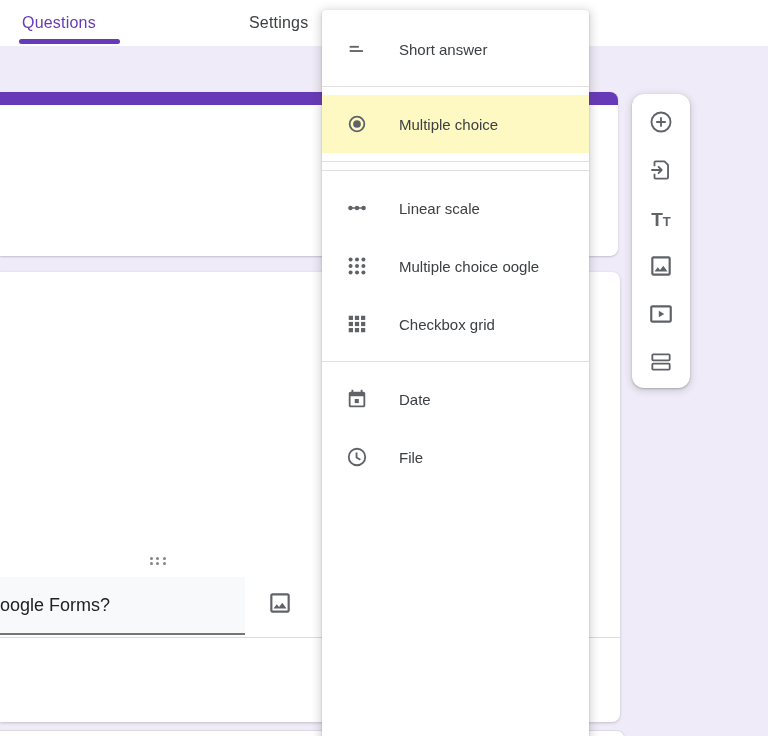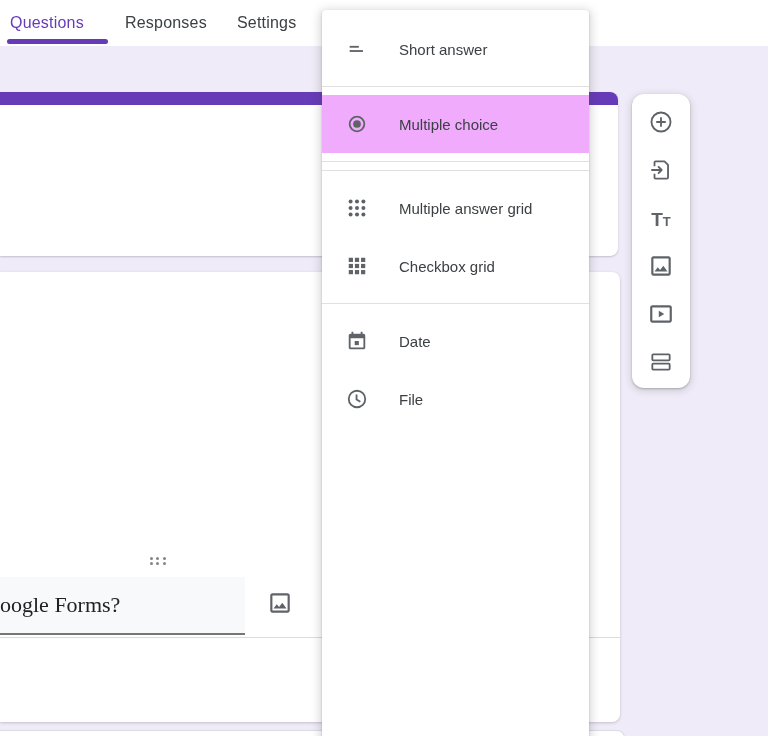--- a/index.html
+++ b/index.html
@@ -2,41 +2,41 @@
 <html><head>
 <meta charset="utf-8">
 <style>
   * { margin:0; padding:0; box-sizing:border-box; }
   html,body { width:768px; height:736px; overflow:hidden; }
   body { font-family:"Liberation Sans","DejaVu Sans",sans-serif; background:#f0ebf8; position:relative; }
 
   
   .topbar { position:absolute; left:0; top:0; width:768px; height:46px; background:#fff; z-index:5; }
   .tab { position:absolute; top:0; height:46px; display:flex; align-items:center;
-         font-size:16px; font-weight:500; letter-spacing:.2px; color:#3c4043; cursor:pointer; }
+         font-size:16px; font-weight:500; letter-spacing:.2px; color:#3c4043; cursor:pointer;margin-left:12px; }
   .tab.active { color:#673ab7; }
   .tab-underline { position:absolute; left:-3px; bottom:2px; width:101px; height:5px;
                    background:#673ab7; border-radius:3px; }
   .points { position:absolute; left:592px; top:14px; font-size:14px; color:#5f6368; z-index:4; }
 
   
   .header-card { position:absolute; left:0; top:92px; width:618px; height:164px; background:#fff;
                  border-radius:0 8px 8px 0; box-shadow:0 1px 2px rgba(60,64,67,.25); z-index:1; }
   .header-accent { position:absolute; left:0; top:0; width:100%; height:13px; background:#673ab7;
                    border-radius:0 8px 0 0; }
 
   .question-card { position:absolute; left:0; top:272px; width:620px; height:450px; background:#fff;
                    border-radius:0 8px 8px 0; box-shadow:0 1px 3px rgba(60,64,67,.25); z-index:1; }
   .drag-dots { position:absolute; left:148px; top:284px; width:20px; height:10px;
                display:grid; grid-template-columns:repeat(3,1fr); grid-template-rows:repeat(2,1fr);
                justify-items:center; align-items:center; cursor:grab; }
   .drag-dots span { width:3px; height:3px; border-radius:50%; background:#80868b; }
   .q-input { position:absolute; left:0; top:305px; width:245px; height:58px; background:#f8f9fa;
              border-bottom:2px solid #747775; display:flex; align-items:center; overflow:hidden;
-             font-size:22px; color:#202124;font-family:Liberation Serif, serif; }
+             font-size:18px; color:#202124; }
   .icon-btn { position:absolute; background:none; border:none; cursor:pointer; display:flex;
               align-items:center; justify-content:center; }
   .img-btn { left:262px; top:314px; width:36px; height:36px; }
   .card-divider { position:absolute; left:0; top:365px; width:620px; height:1px; background:#dadce0; }
 
   .next-card { position:absolute; left:0; top:730px; width:625px; height:10px; background:#fff;
                border:1px solid #dadce0; border-bottom:none; border-left:none;
                border-radius:0 8px 0 0; z-index:1; }
 
   
@@ -46,39 +46,36 @@
   .tb-btn { width:48px; height:48px; background:none; border:none; cursor:pointer;
             display:flex; align-items:center; justify-content:center; }
   .tb-btn svg { width:26px; height:26px; }
   .tt-glyph { font-size:19px; font-weight:700; color:#5f6368; font-variant:small-caps; line-height:1; }
 
   
   .type-menu { position:absolute; left:322px; top:10px; width:267px; height:740px; background:#fff;
                border-radius:4px; box-shadow:0 1px 2px rgba(60,64,67,.3),0 2px 8px 3px rgba(60,64,67,.18);
                padding-top:10px; z-index:50; overflow:hidden; }
   .menu-item { height:58px; display:flex; align-items:center; padding-left:24px; gap:15px; cursor:pointer; }
-  .menu-item.selected { background:#f0abfc; }
+  .menu-item.selected { background:#fef9c3; }
   .mi-icon { width:22px; height:22px; flex:0 0 22px; display:flex; }
   .mi-icon svg { width:22px; height:22px; }
   .mi-label { font-size:15px; color:#3c4043;margin-left:16px; }
   .menu-divider { height:1px; background:#e0e0e0; margin:8px 0; }
 
   svg .g { fill:#5f6368; }
 </style>
 </head>
 <body>
 
 <div class="topbar">
   <div class="tab active" style="left:10px">
     <span>Questions</span>
     <div class="tab-underline"></div>
   </div>
-  <div class="tab" style="left:125px">
-    <span>Responses</span>
-  </div>
   <div class="tab" style="left:237px">
     <span>Settings</span>
   </div>
 </div>
 <span class="points">ts: 2</span>
 
 <div class="header-card">
   <div class="header-accent"></div>
 </div>
 
@@ -176,35 +173,46 @@
         </svg>
     </span>
     <span class="mi-label">Multiple choice</span>
   </div>
 
   <div class="menu-divider"></div>
 
 
   <div class="menu-divider"></div>
 
+  <div class="menu-item">
+    <span class="mi-icon">
+      <svg viewBox="0 0 24 24">
+        <rect class="g" x="4" y="11.2" width="16" height="1.6"></rect>
+        <circle class="g" cx="4.8" cy="12" r="2.4"></circle>
+          <circle class="g" cx="12" cy="12" r="2.4"></circle>
+          <circle class="g" cx="19.2" cy="12" r="2.4"></circle>
+      </svg>
+    </span>
+    <span class="mi-label">Linear scale</span>
+  </div>
   <div class="menu-item">
     <span class="mi-icon">
       <svg viewBox="0 0 24 24">
         <circle class="g" cx="5" cy="5" r="2.2"></circle>
           <circle class="g" cx="12" cy="5" r="2.2"></circle>
           <circle class="g" cx="19" cy="5" r="2.2"></circle>
         <circle class="g" cx="5" cy="12" r="2.2"></circle>
           <circle class="g" cx="12" cy="12" r="2.2"></circle>
           <circle class="g" cx="19" cy="12" r="2.2"></circle>
         <circle class="g" cx="5" cy="19" r="2.2"></circle>
           <circle class="g" cx="12" cy="19" r="2.2"></circle>
           <circle class="g" cx="19" cy="19" r="2.2"></circle>
       </svg>
     </span>
-    <span class="mi-label">Multiple answer grid</span>
+    <span class="mi-label">Multiple choice oogle</span>
   </div>
   <div class="menu-item">
     <span class="mi-icon">
       <svg viewBox="0 0 24 24">
         <rect class="g" x="3" y="3" width="4.6" height="4.6"></rect>
           <rect class="g" x="9.7" y="3" width="4.6" height="4.6"></rect>
           <rect class="g" x="16.4" y="3" width="4.6" height="4.6"></rect>
         <rect class="g" x="3" y="9.7" width="4.6" height="4.6"></rect>
           <rect class="g" x="9.7" y="9.7" width="4.6" height="4.6"></rect>
           <rect class="g" x="16.4" y="9.7" width="4.6" height="4.6"></rect>

